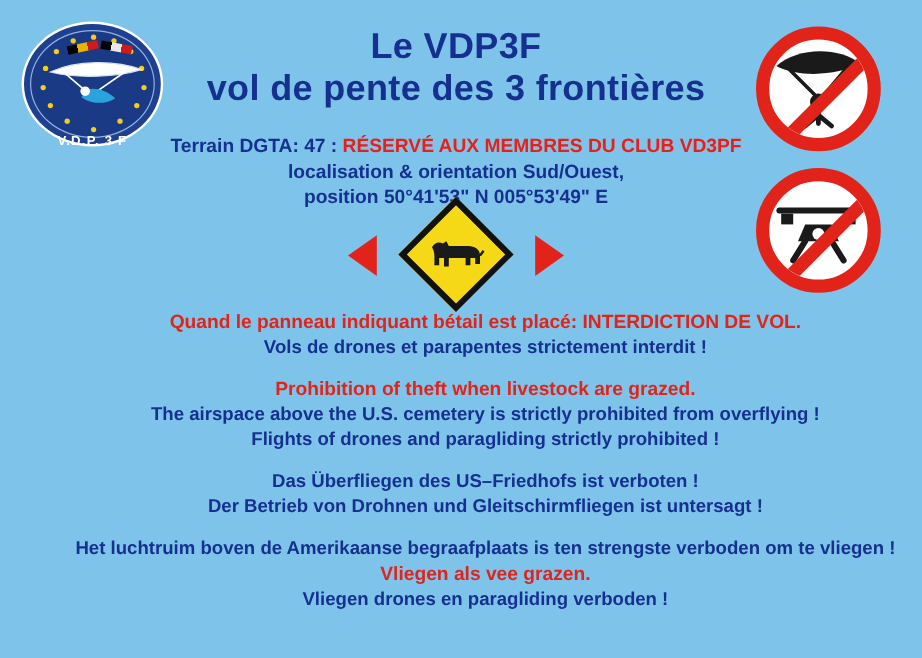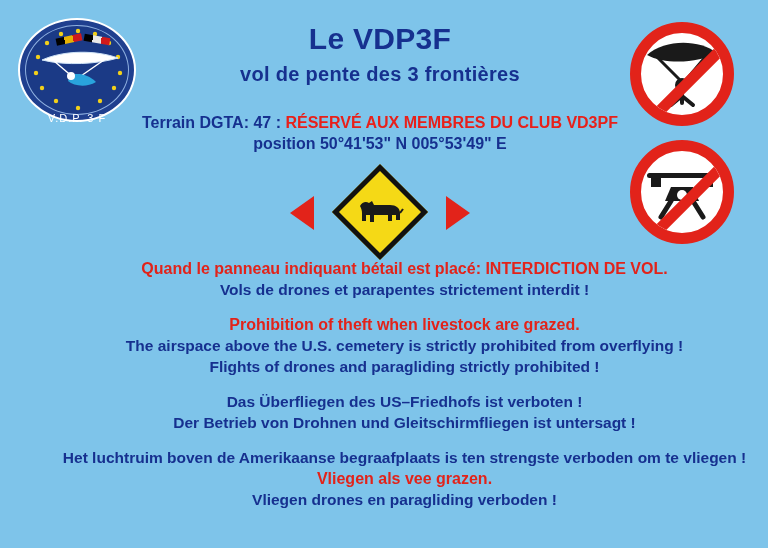--- a/index.html
+++ b/index.html
@@ -68,42 +68,42 @@
   .logo .f1 { left: 30px; background: linear-gradient(to right,#000 0 33%, #e8b302 33% 66%, #d01a1a 66% 100%); transform: rotate(-12deg); }
   .logo .f2 { left: 58px; background: linear-gradient(to right,#000 0 33%, #e8e8e8 33% 66%, #d01a1a 66% 100%); transform: rotate(10deg); }
   .logo .label {
     position: absolute;
     bottom: 2px;
     left: 0;
     width: 118px;
     text-align: center;
     color: #ffffff;
     font-size: 11px;
-    font-weight: normal;
+    font-weight: bold;
     letter-spacing: 1px;
   }
 
   
   .title-block {
     position: absolute;
     left: 140px;
     top: 22px;
     width: 480px;
     text-align: center;
     color: #16308f;
   }
   .title-line1 {
     font-size: 30px;
     font-weight: bold;
     line-height: 34px;
     letter-spacing: 0.3px;
     text-align: center;
   }
   .title-line2 {
-    font-size: 20px;
+    font-size: 30px;
     font-weight: bold;
     line-height: 36px;
     letter-spacing: 0.3px;
   }
   .subtitle {
     margin-top: 20px;
     font-size: 16px;
     font-weight: bold;
     line-height: 21px;
     color: #16308f;
@@ -236,20 +236,21 @@
     <div class="label">V.D.P. 3 F</div>
   </div>
 
   <div class="title-block">
     <div class="title-line1">Le VDP3F</div>
     <div class="title-line2">vol de pente des 3 frontières</div>
     <div class="subtitle">
       <div>
         <span>Terrain DGTA: 47 : </span><span class="red">RÉSERVÉ AUX MEMBRES DU CLUB VD3PF</span>
       </div>
+      <div>localisation &amp; orientation Sud/Ouest,</div>
       <div>position 50°41'53" N 005°53'49" E</div>
     </div>
   </div>
 
   <div class="prohib" id="prohib-paraglider">
     <svg width="82" height="82" viewBox="0 0 82 82">
       <path d="M6 22 C24 6, 58 6, 76 20 C58 30, 24 32, 6 22 Z" fill="#1a1a1a"></path>
       <path d="M16 24 L40 48 M66 22 L44 48" stroke="#1a1a1a" stroke-width="3" fill="none"></path>
       <circle cx="41" cy="52" r="7" fill="#1a1a1a"></circle>
       <path d="M41 59 L41 70 M41 63 L30 72 M41 63 L52 72" stroke="#1a1a1a" stroke-width="4" fill="none" stroke-linecap="round"></path>

